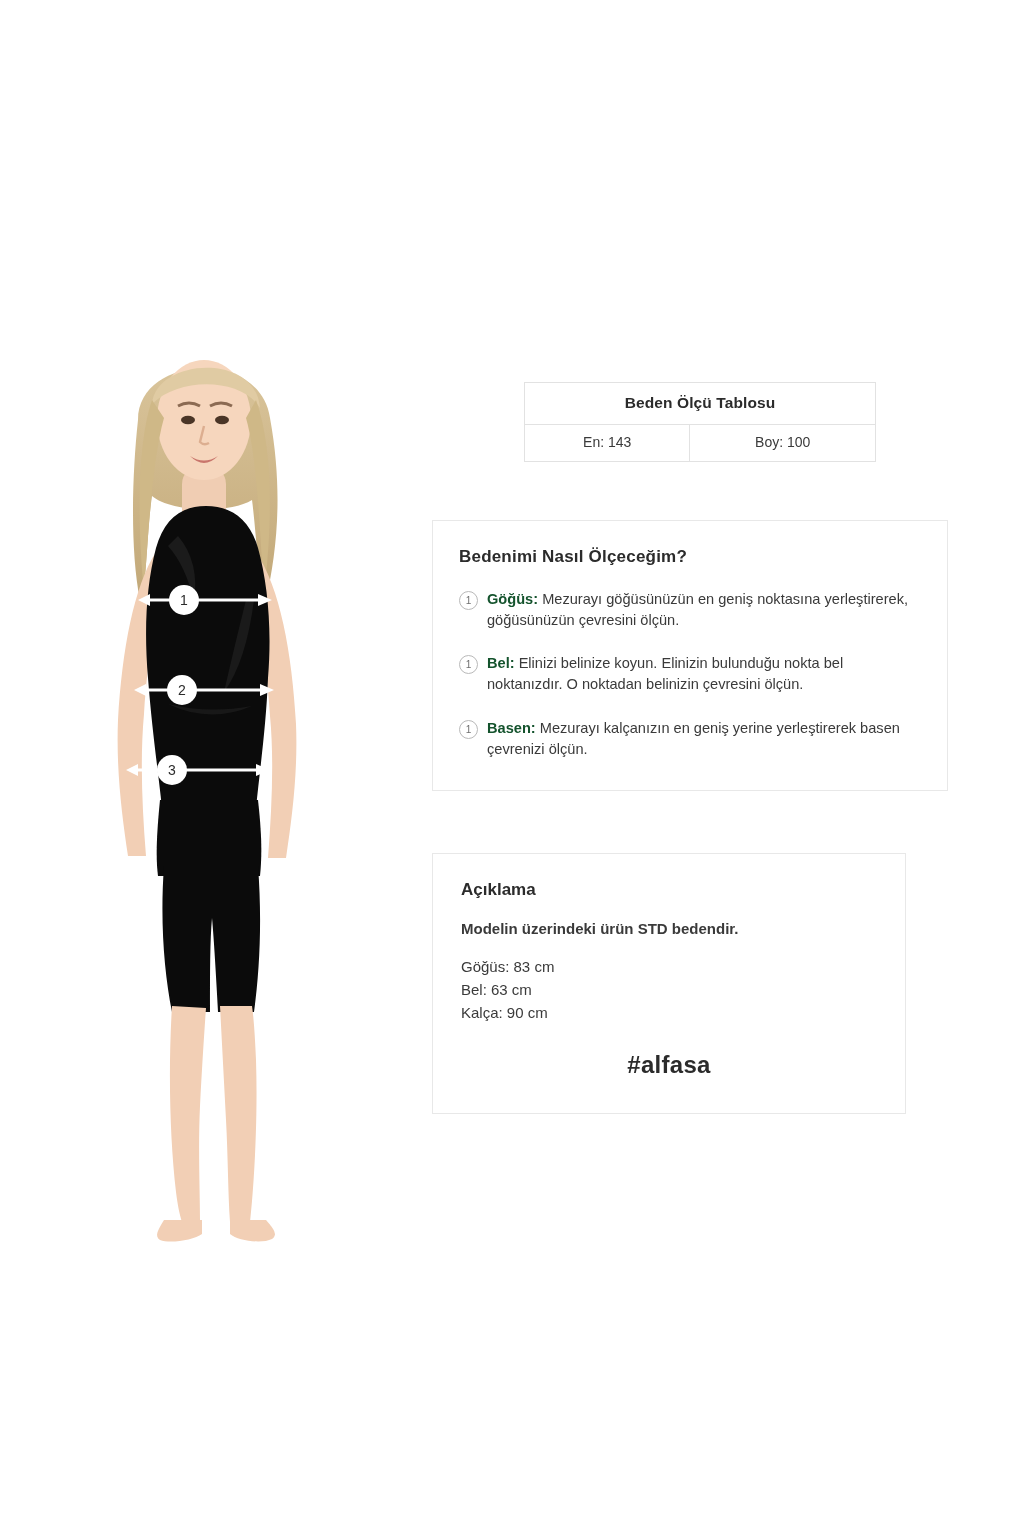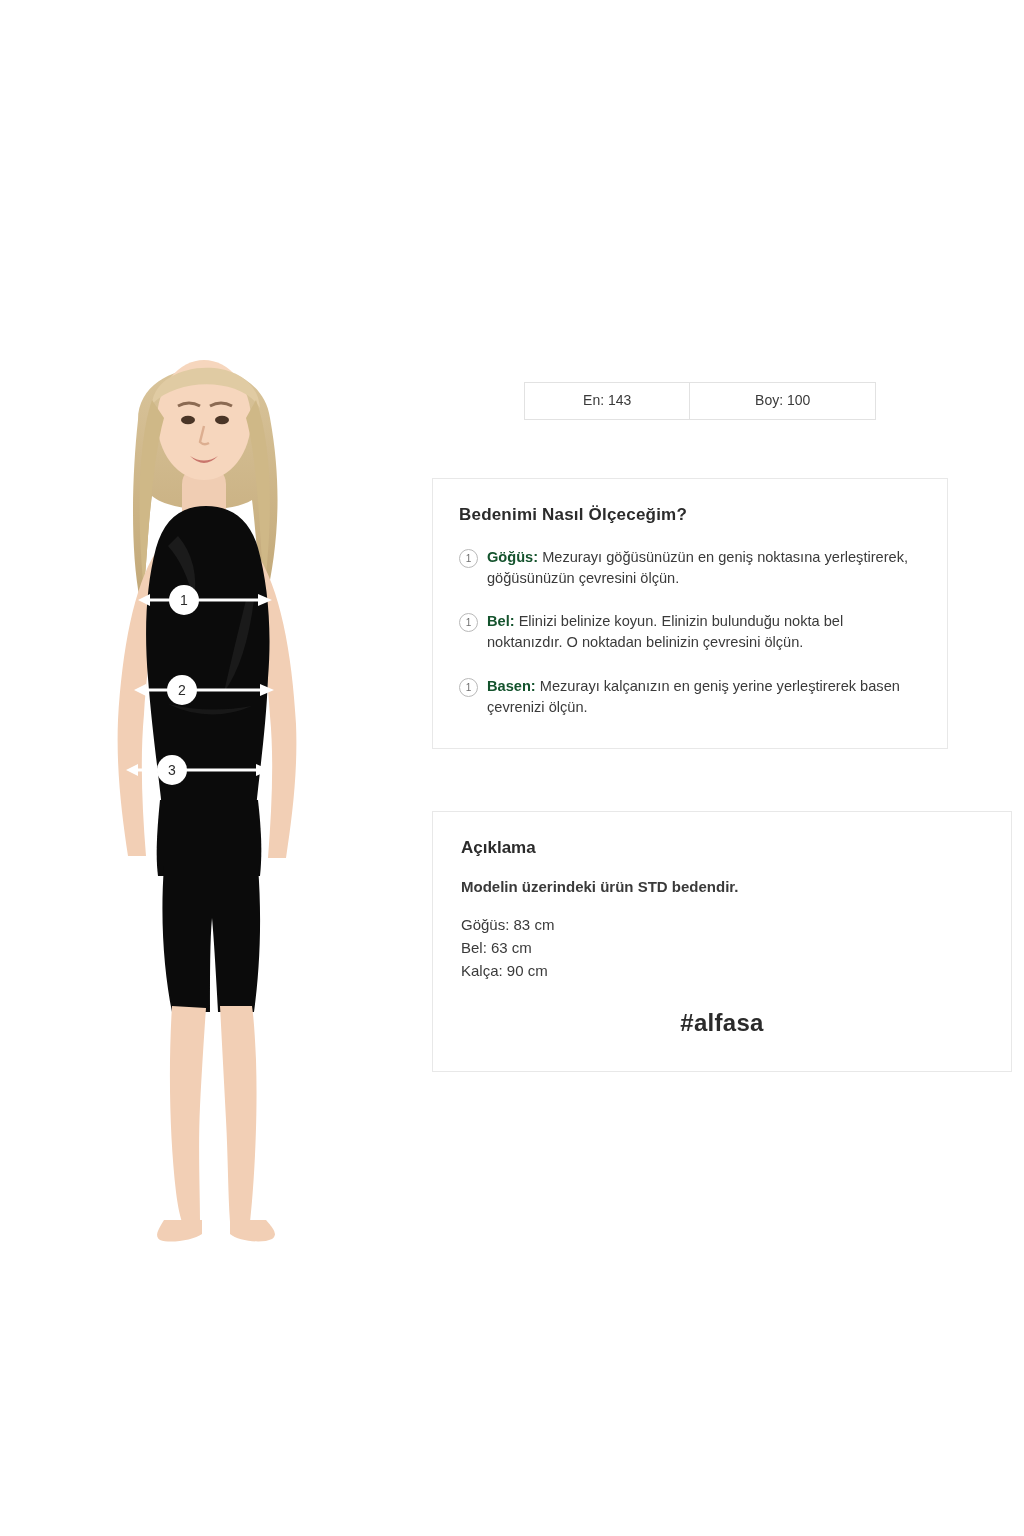--- a/index.html
+++ b/index.html
@@ -103,21 +103,21 @@
   .measure-text {
     font-size: 14.6px;
     line-height: 1.45;
     color: #3a3a3a;
     max-width: 452px;
   }
   .measure-text b { color: #14532d; }
 
   .desc-card {
     margin-top: 62px;
-    width: 580px;
+    width: 474px;
     padding: 26px 28px 34px 28px;
   }
   .desc-title {
     font-size: 17px;
     font-weight: bold;
     color: #2b2b2b;
     margin: 0 0 20px 0;
   }
   .desc-line {
     font-size: 15px;
@@ -211,20 +211,23 @@
     <polygon points="78,464 66,470 78,476" fill="#ffffff"></polygon>
     <circle cx="112" cy="470" r="15" fill="#ffffff"></circle>
     <text x="112" y="475" text-anchor="middle" font-family="Liberation Sans, sans-serif" font-size="14" fill="#2b2b2b">3</text>
   </svg>
 </div>
 
 <div class="right-col">
 
   <table class="size-table">
     <tbody>
+        <tr class="th-row">
+      <td colspan="2">Beden Ölçü Tablosu</td>
+    </tr>
     <tr class="val-row">
       <td>En: 143</td>
       <td>Boy: 100</td>
     </tr>
   </tbody>
     </table>
 
   <div class="card measure-card">
     <div class="measure-title">Bedenimi Nasıl Ölçeceğim?</div>
 

